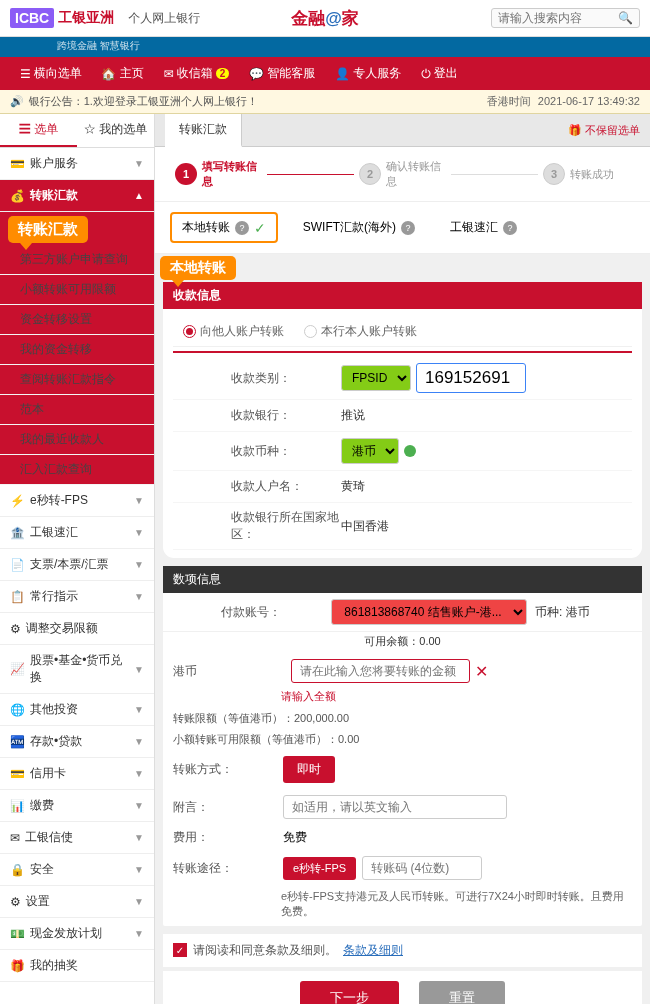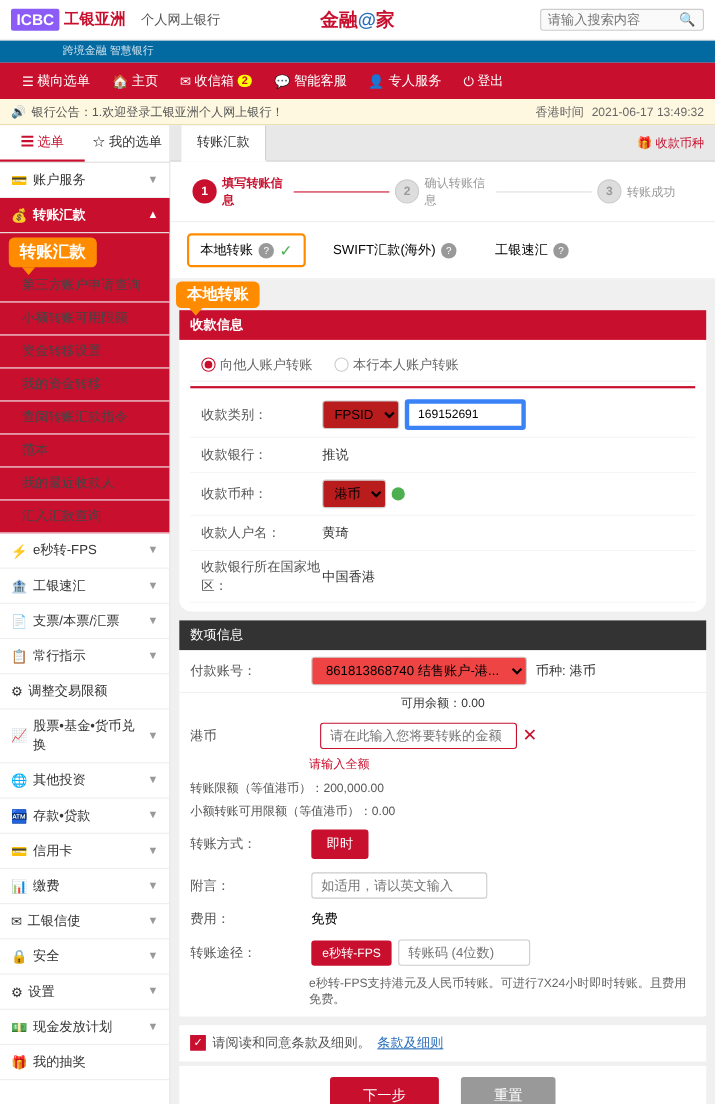--- a/index.html
+++ b/index.html
@@ -70,24 +70,24 @@
     .form-section-title { background: #c8102e; color: white; font-size: 12px; padding: 5px 10px; font-weight: bold; }
     .form-body { padding: 8px 10px; }
     
     
     .sub-transfer-row { display: flex; align-items: center; gap: 20px; padding: 6px 10px; border-bottom: 1px solid #f0f0f0; }
     .radio-option { display: flex; align-items: center; gap: 4px; font-size: 12px; color: #666; cursor: pointer; }
     .radio-circle { width: 13px; height: 13px; border-radius: 50%; border: 1px solid #c8102e; display: flex; align-items: center; justify-content: center; }
     .radio-circle .dot { width: 7px; height: 7px; border-radius: 50%; background: #c8102e; }
 
     .form-row { display: flex; align-items: center; padding: 6px 10px; border-bottom: 1px solid #f5f5f5; min-height: 32px; }
-    .form-label { width: 110px; font-size: 12px; color: #555; flex-shrink: 0; }
+    .form-label { width: 110px; font-size: 12px; color: #555; flex-shrink: 0; margin-left: 48px; }
     .form-value { font-size: 12px; color: #333; display: flex; align-items: center; gap: 5px; flex: 1; }
-    .form-input { border: 4px solid #3b82f6; border-radius: 3px; padding: 4px 8px; font-size: 11px; outline: none; }
-    .form-select { border: 1px solid #ccc; border-radius: 3px; padding: 4px 6px; font-size: 12px; outline: none; background: #b91c1c; }
+    .form-input { border: 1px solid #3b82f6; border-radius: 3px; padding: 4px 8px; font-size: 17px; outline: none; }
+    .form-select { border: 1px solid #ccc; border-radius: 3px; padding: 4px 6px; font-size: 12px; outline: none; background: #84cc16; }
     .green-dot { width: 12px; height: 12px; border-radius: 50%; background: #4caf50; display: inline-block; }
     
     
     .amount-section { background: white; margin: 4px 8px 8px; border-radius: 2px; }
     .amount-section-title { background: #333; color: white; font-size: 12px; padding: 5px 10px; }
     .account-dropdown { border: 1px solid #ccc; border-radius: 3px; padding: 4px 8px; font-size: 12px; background: #ef4444; min-width: 200px; text-align: center; }
     
     .available-row { font-size: 11px; color: #333; padding: 2px 10px 6px; text-align: center; }
     .amount-currency { font-size: 12px; color: #555; margin-right: 8px; width: 110px; flex-shrink: 0; }
     .amount-input { border: 1px solid #ccc; border-radius: 3px; padding: 4px 8px; font-size: 12px; color: #999; width: 200px; outline: none; }
@@ -384,21 +384,21 @@
       </div>
     </div>
   </div>
 
   <div class="content">
 
     <div class="content-tab-bar">
       <div class="content-tab active">转账汇款</div>
       <div class="no-receipt-btn">
         <span>🎁</span>
-        <span>收款币种</span>
+        <span>不保留选单</span>
       </div>
     </div>
 
     <div class="step-bar">
       <div class="step">
         <div class="step-circle active">
           <span>1</span>
         </div>
         <span class="step-label active">填写转账信息</span>
       </div>
@@ -521,21 +521,21 @@
       <div class="limit-row">转账限额（等值港币）：200,000.00</div>
       <div class="limit-row">小额转账可用限额（等值港币）：0.00</div>
 
       <div class="transfer-method-row">
         <div class="method-label">转账方式：</div>
         <button class="method-btn">即时</button>
       </div>
 
       <div class="remark-row">
         <div class="method-label">附言：</div>
-        <input type="text" class="remark-input" style="width: 160px;" placeholder="如适用，请以英文输入">
+        <input type="text" class="remark-input" style="width: 224px;" placeholder="如适用，请以英文输入">
       </div>
 
       <div class="fee-row">
         <div class="method-label">费用：</div>
         <span>免费</span>
       </div>
 
       <div class="channel-row">
         <div class="method-label">转账途径：</div>
         <button class="channel-btn">e秒转-FPS</button>

